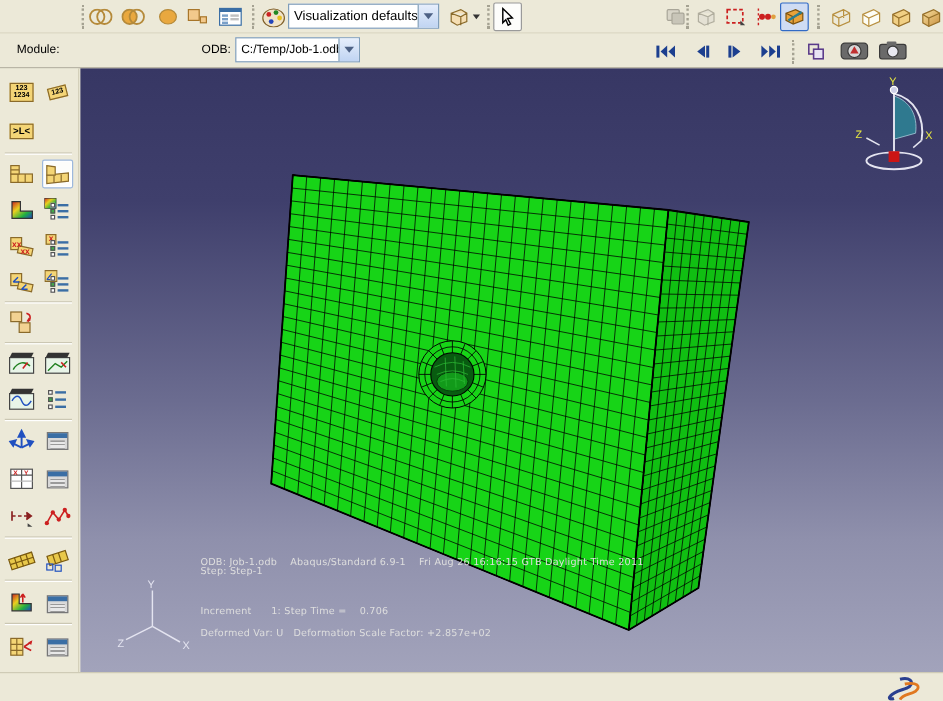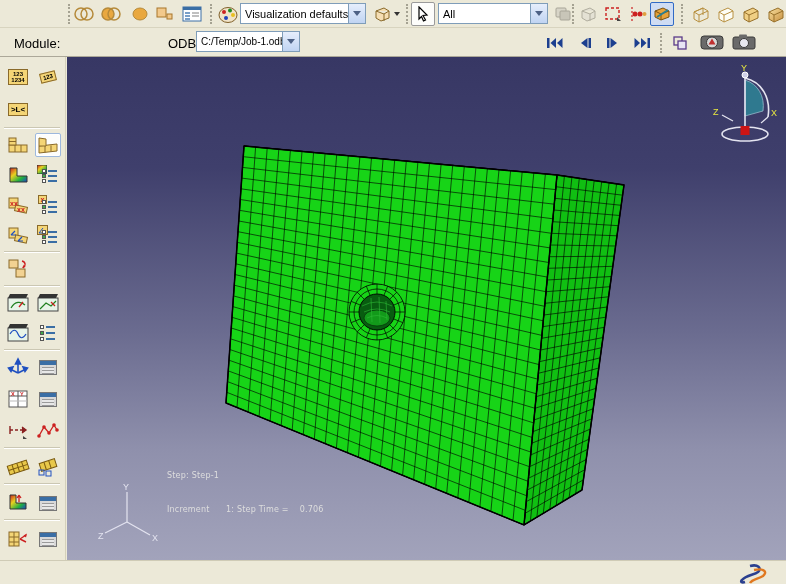--- a/index.html
+++ b/index.html
@@ -12,21 +12,21 @@
   #tb1 { top:0; height:28px; border-bottom:1px solid #d8d4bf; }
   #tb2 { top:28px; height:29px; border-bottom:1px solid #aca899; }
   .grip { position:absolute; top:4px; width:3px; height:20px; border-left:2px dotted #a5a292; }
   .tbtn { position:absolute; top:2px; width:24px; height:24px; display:flex; align-items:center; justify-content:center; border:1px solid transparent; }
   .tbtn.pressed { border:1px solid #316ac5; background:#cfdcf3; border-radius:2px; }
   .tbtn.bordered { border:1px solid #9a9a9a; background:#fdfdfb; border-radius:2px; }
   .combo { position:absolute; top:3px; height:21px; background:#fff; border:1px solid #7f9db9; display:flex; align-items:center; }
   .combo .val { flex:1; padding:0 4px; font-size:11px; color:#000; white-space:nowrap; overflow:hidden; }
   .combo .btn { width:17px; height:100%; background:linear-gradient(#e6eefc,#c0d4f2); border-left:1px solid #7f9db9; display:flex; align-items:center; justify-content:center; }
   .combo .chev { width:0; height:0; border-left:4px solid transparent; border-right:4px solid transparent; border-top:5px solid #4d6185; }
-  .lab { position:absolute; top:8px; font-size:13px; color:#000; }
+  .lab { position:absolute; top:8px; font-size:10px; color:#000; }
 
   
   #toolbox { position:absolute; left:0; top:57px; width:66px; height:503px; background:#ece9d8; border-right:1px solid #d4d0ba; }
   .xbtn { position:absolute; width:26px; height:24px; display:flex; align-items:center; justify-content:center; border:1px solid transparent; }
   .xbtn.pressed { border:1px solid #9db8dd; background:#fdfdfb; border-radius:2px; box-shadow:inset 0 0 0 1px #fff; }
   .xsep { position:absolute; left:4px; width:56px; height:0; border-top:1px solid #cbc7b3; border-bottom:1px solid #fff; }
   .tinytxt { font-size:6px; font-weight:bold; color:#000; line-height:6px; }
 
   
   #viewport { position:absolute; left:67px; top:57px; width:719px; height:503px;
@@ -116,26 +116,20 @@
     </div>
 
     <div class="grip" style="left:406px"></div>
 
     <div class="tbtn bordered" style="left:411px">
       <svg class="icon-svg" width="14" height="16">
           <path d="M3 1 L11 9 L7 9.5 L9.5 14 L7.5 15 L5.5 10.5 L3 13 Z" fill="#fff" stroke="#000" stroke-width="1.2"></path>
         </svg>
     </div>
 
-    <div class="combo" style="left:438px; width:110px">
-      <span class="val">All</span>
-      <span class="btn">
-          <span class="chev"></span>
-        </span>
-    </div>
 
     <div class="tbtn" style="left:551px">
       <svg class="icon-svg" width="18" height="16">
           <rect x="2" y="2" width="10" height="9" rx="1" fill="#d8d5c8" stroke="#a8a598"></rect>
           <rect x="6" y="5" width="10" height="9" rx="1" fill="#c8c5b8" stroke="#a8a598"></rect>
         </svg>
     </div>
 
     <div class="grip" style="left:572px"></div>
 
@@ -573,22 +567,24 @@
 
     <svg style="position:absolute;left:30px;top:425px" width="62" height="66">
       <line x1="30" y1="40" x2="30" y2="10" stroke="#e4e4f0" stroke-width="1.2"></line>
       <line x1="30" y1="40" x2="53" y2="53" stroke="#e4e4f0" stroke-width="1.2"></line>
       <line x1="30" y1="40" x2="8" y2="51" stroke="#e4e4f0" stroke-width="1.2"></line>
       <text id="triad-y" x="26" y="8" font-size="9" fill="#e4e4f0">Y</text>
       <text id="triad-x" x="55" y="59" font-size="9" fill="#e4e4f0">X</text>
       <text id="triad-z" x="1" y="57" font-size="9" fill="#e4e4f0">Z</text>
     </svg>
 
+    <div class="vp-text" style="left:100px;top:407px">ODB: Job-1.odb    Abaqus/Standard 6.9-1    Fri Aug 26 16:16:15 GTB Daylight Time 2011</div>
     <div class="vp-text" style="left:100px;top:414px">Step: Step-1</div>
     <div class="vp-text" style="left:100px;top:448px">Increment      1: Step Time =    0.706</div>
+    <div class="vp-text" style="left:100px;top:466px">Deformed Var: U   Deformation Scale Factor: +2.857e+02</div>
   </div>
 
   <div id="bottom-strip">
     <svg style="position:absolute;right:14px;top:1px" width="42" height="23">
       <path d="M20 4 C28 2 32 6 28 10 C24 13 16 13 12 18 C10 20 12 21 15 20" fill="none" stroke="#2a3f8f" stroke-width="2.6"></path>
       <path d="M24 8 C34 6 38 10 33 14 C28 17 22 17 20 21" fill="none" stroke="#e07820" stroke-width="2.4"></path>
     </svg>
   </div>
 
 </div>

